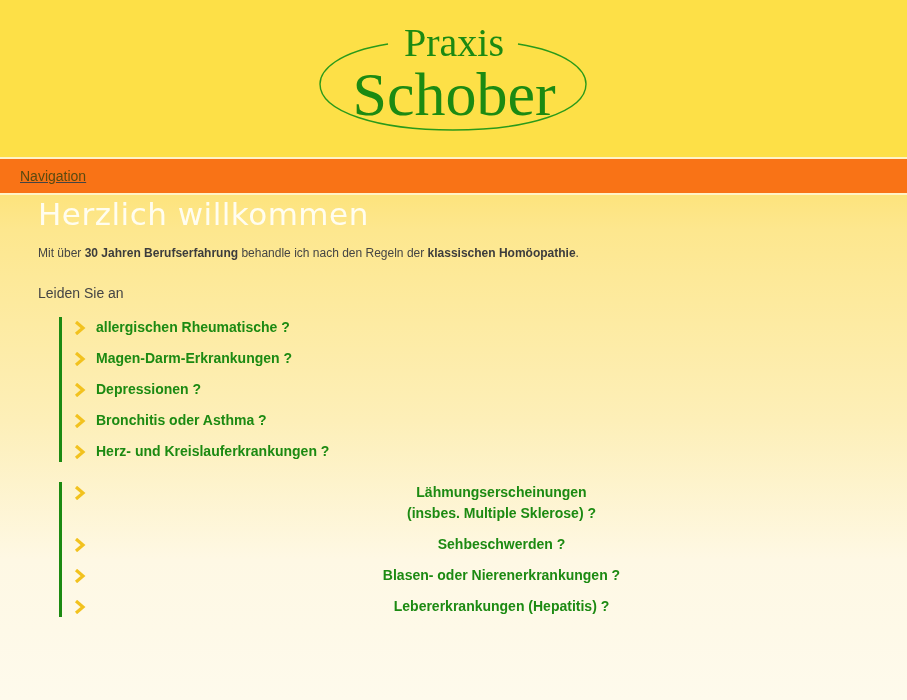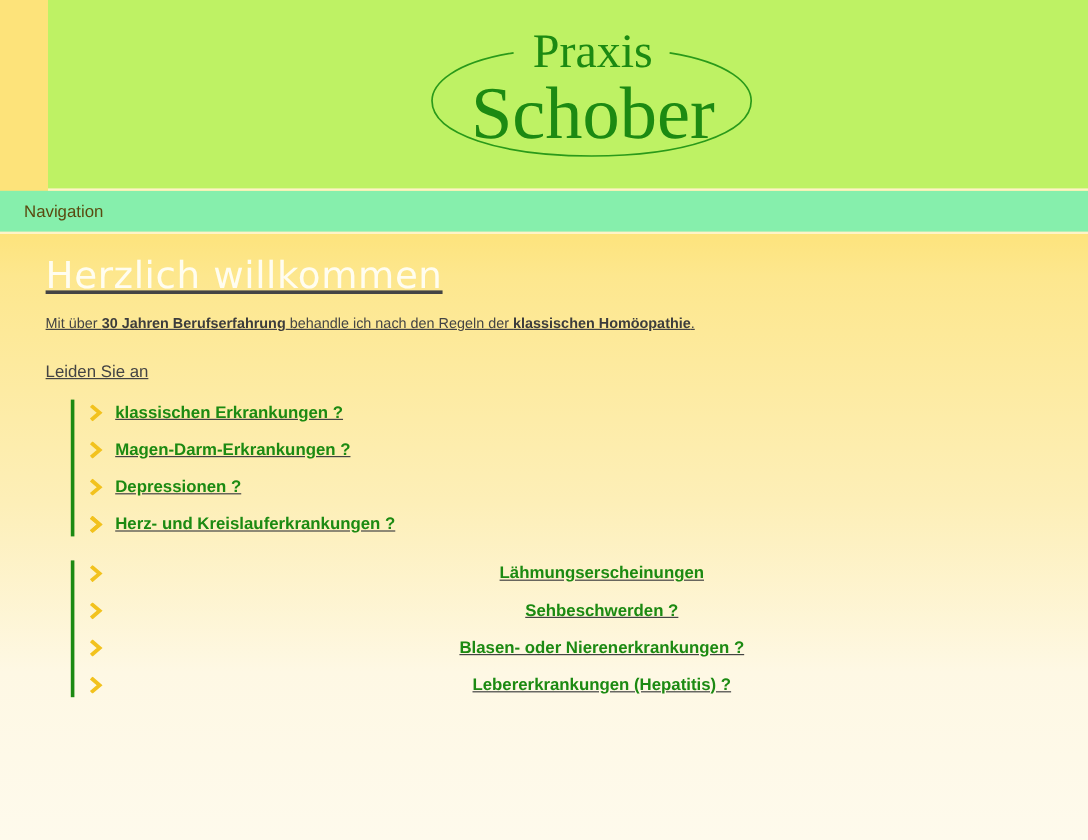--- a/index.html
+++ b/index.html
@@ -4,37 +4,36 @@
 <style>
   html, body { margin: 0; padding: 0; }
   body {
     width: 907px; height: 700px; overflow: hidden;
     font-family: "Liberation Sans", "DejaVu Sans", sans-serif;
     background: linear-gradient(to bottom, #fde37a 0px, #fde37a 190px, #fde78e 230px, #fdefb8 420px, #fef8e4 560px, #fefaec 700px);
     color: #444;
   }
   .header {
     height: 157px; position: relative;
-    background: #bef264;
+    background: #fde047;
     border-bottom: 2px solid #fff3c6;
-    margin-left: 40px;
   }
   .logo {
     position: absolute; left: 318px; top: 22px; width: 270px; height: 112px;
   }
   .logo svg { display: block; }
   .navbar {
-    height: 34px; background: #86efac;
+    height: 34px; background: #f97316;
     border-bottom: 2px solid #fff3c6;
-    display: flex; align-items: center;
+    display: flex; align-items: center; text-decoration: underline;
   }
   .nav-label {
     margin-left: 20px; font-size: 14px; color: #5a4a10;
   }
-  .content { padding: 18px 0 0 38px; text-decoration: underline; }
+  .content { padding: 2px 0 0 38px; }
   .welcome {
     margin: 0; font-size: 31px; font-weight: normal; color: #fffdf0;
     font-family: "DejaVu Sans", sans-serif; letter-spacing: 0.5px;
     line-height: 34px;
   }
   .subtitle {
     margin: 3px 0 0 0; font-size: 14px; font-weight: bold; color: #1c8a12;
   }
   .intro { margin: 15px 0 0 0; font-size: 12px; color: #444; }
   .intro b { color: #3c3c3c; }
@@ -72,39 +71,39 @@
 </div>
 
 <div class="content">
   <h1 class="welcome">Herzlich willkommen</h1>
   <p class="intro"><span>Mit über </span><b>30 Jahren Berufserfahrung</b><span> behandle ich nach den Regeln der </span><b>klassischen Homöopathie</b><span>.</span></p>
   <p class="ask">Leiden Sie an</p>
 
   <ul class="list list1">
     <li><svg class="chev" viewBox="0 0 12 14">
           <path d="M2 1 L9 7 L2 13" fill="none" stroke="#f2c21e" stroke-width="3.2"></path>
-        </svg><span>klassischen Erkrankungen ?</span></li>
+        </svg><span>allergischen Rheumatische ?</span></li>
     <li><svg class="chev" viewBox="0 0 12 14">
           <path d="M2 1 L9 7 L2 13" fill="none" stroke="#f2c21e" stroke-width="3.2"></path>
         </svg><span>Magen-Darm-Erkrankungen ?</span></li>
     <li><svg class="chev" viewBox="0 0 12 14">
           <path d="M2 1 L9 7 L2 13" fill="none" stroke="#f2c21e" stroke-width="3.2"></path>
         </svg><span>Depressionen ?</span></li>
     <li><svg class="chev" viewBox="0 0 12 14">
           <path d="M2 1 L9 7 L2 13" fill="none" stroke="#f2c21e" stroke-width="3.2"></path>
-        </svg></li>
+        </svg><span>Bronchitis oder Asthma ?</span></li>
     <li><svg class="chev" viewBox="0 0 12 14">
           <path d="M2 1 L9 7 L2 13" fill="none" stroke="#f2c21e" stroke-width="3.2"></path>
         </svg><span>Herz- und Kreislauferkrankungen ?</span></li>
   </ul>
 
   <ul class="list list2">
     <li><svg class="chev" viewBox="0 0 12 14">
           <path d="M2 1 L9 7 L2 13" fill="none" stroke="#f2c21e" stroke-width="3.2"></path>
-        </svg><span>Lähmungserscheinungen</span><br></li>
+        </svg><span>Lähmungserscheinungen</span><br><span>(insbes. Multiple Sklerose) ?</span></li>
     <li><svg class="chev" viewBox="0 0 12 14">
           <path d="M2 1 L9 7 L2 13" fill="none" stroke="#f2c21e" stroke-width="3.2"></path>
         </svg><span>Sehbeschwerden ?</span></li>
     <li><svg class="chev" viewBox="0 0 12 14">
           <path d="M2 1 L9 7 L2 13" fill="none" stroke="#f2c21e" stroke-width="3.2"></path>
         </svg><span>Blasen- oder Nierenerkrankungen ?</span></li>
     <li><svg class="chev" viewBox="0 0 12 14">
           <path d="M2 1 L9 7 L2 13" fill="none" stroke="#f2c21e" stroke-width="3.2"></path>
         </svg><span>Lebererkrankungen (Hepatitis) ?</span></li>
   </ul>

